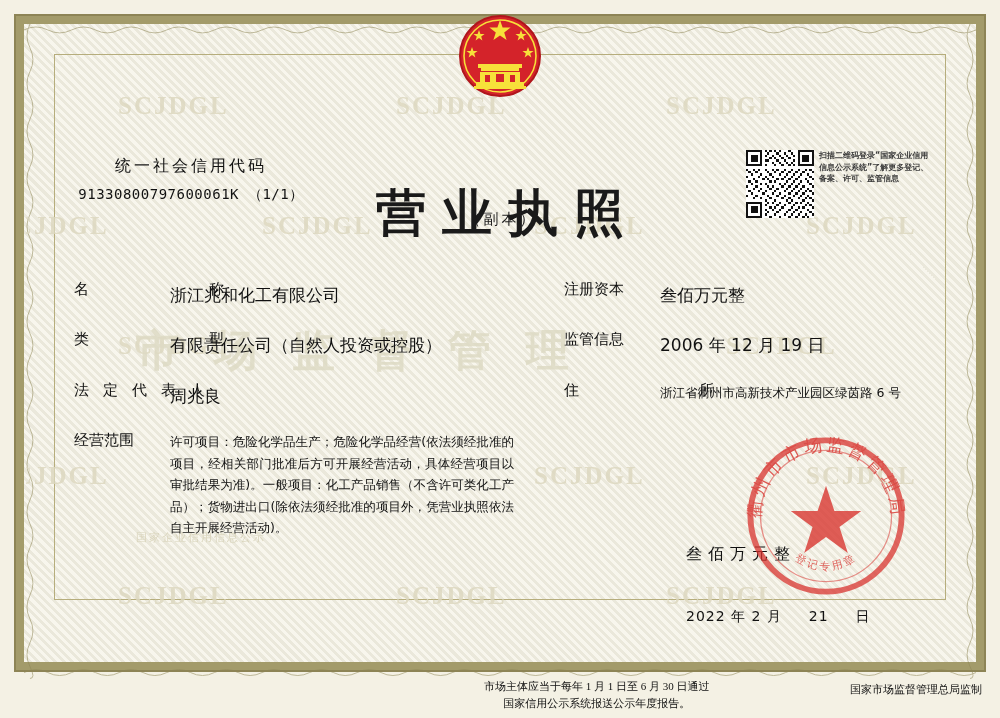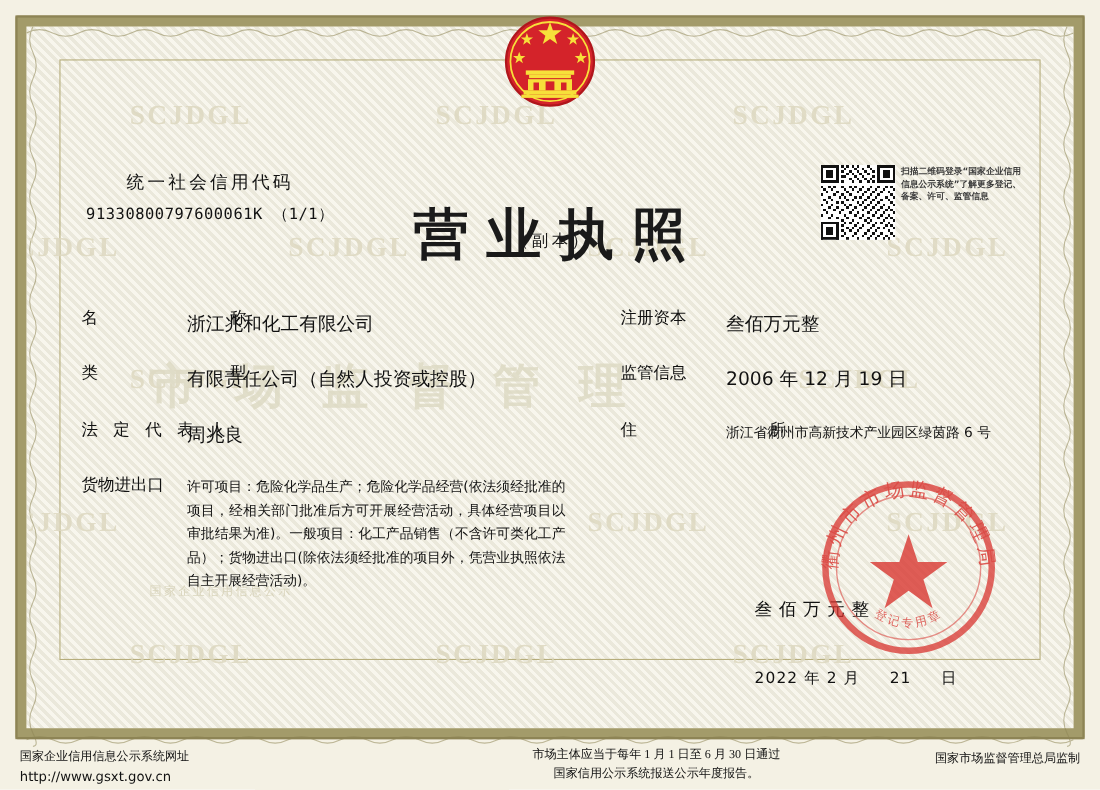--- a/index.html
+++ b/index.html
@@ -611,21 +611,21 @@
         </div>
         <div class="row">
           <div class="f-label w2">类　　型</div>
           <div class="f-value">有限责任公司（自然人投资或控股）</div>
         </div>
         <div class="row">
           <div class="f-label w5">法定代表人</div>
           <div class="f-value">周兆良</div>
         </div>
         <div class="row scope-row">
-          <div class="f-label w4">货物进出口</div>
+          <div class="f-label w4">经营范围</div>
           <div class="scope-value">许可项目：危险化学品生产；危险化学品经营(依法须经批准的项目，经相关部门批准后方可开展经营活动，具体经营项目以审批结果为准)。一般项目：化工产品销售（不含许可类化工产品）；货物进出口(除依法须经批准的项目外，凭营业执照依法自主开展经营活动)。</div>
         </div>
       </div>
 
       <div class="col-right">
         <div class="row">
           <div class="f-label w4">注册资本</div>
           <div class="f-value">叁佰万元整</div>
         </div>
         <div class="row">
@@ -667,24 +667,20 @@
     </g>
     <text font-family="&quot;DejaVu Sans&quot;, sans-serif" font-size="21" fill="#d8342f" opacity="0.9" letter-spacing="4">
       <textPath href="#sealArcTop" startOffset="50%" text-anchor="middle">衢州市市场监督管理局</textPath>
     </text>
     <text font-family="&quot;DejaVu Sans&quot;, sans-serif" font-size="13" fill="#d8342f" opacity="0.85" letter-spacing="3">
       <textPath href="#sealArcBottom" startOffset="50%" text-anchor="middle">登记专用章</textPath>
     </text>
   </svg>
 
   <div class="footer">
-    <div class="footer-left">
-      <span>国家企业信用信息公示系统网址</span><br>
-      <span class="url">http://www.gsxt.gov.cn</span>
-    </div>
     <div class="footer-center">
       <div>市场主体应当于每年 1 月 1 日至 6 月 30 日通过</div>
       <div>国家信用公示系统报送公示年度报告。</div>
     </div>
     <div class="footer-right">国家市场监督管理总局监制</div>
   </div>
 
 </div>
 
 </body></html>

